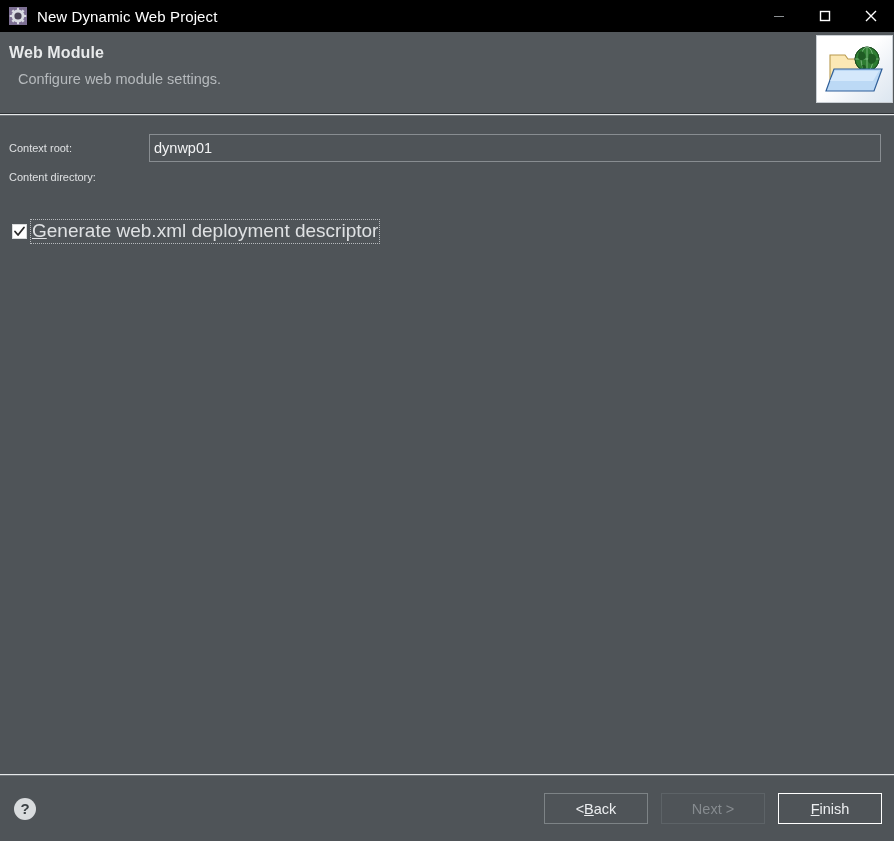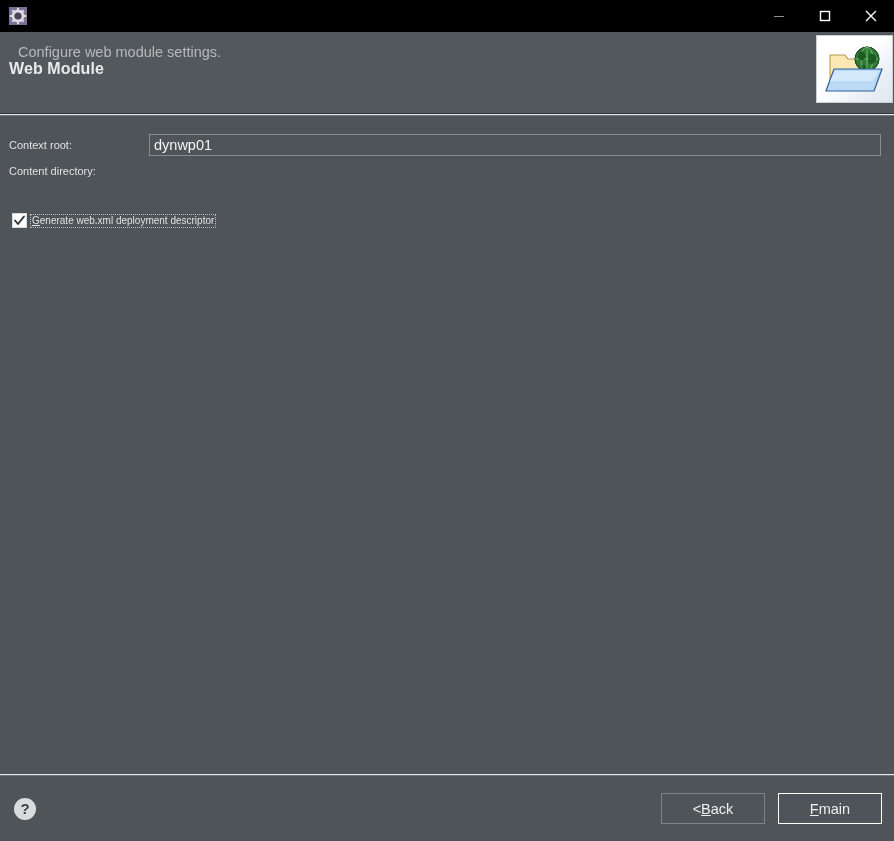--- a/index.html
+++ b/index.html
@@ -113,21 +113,21 @@
     margin-bottom: 9px;
   }
   .field-label {
     color: #dfe1e3;
     font-size: 11px;
     white-space: nowrap;
     flex: 0 0 140px;
   }
   .field-input {
     flex: 1 1 auto;
-    height: 22px;
+    height: 28px;
     background: #4f5458;
     border: 1px solid #888d91;
     color: #f3f4f5;
     font-family: "Liberation Sans", sans-serif;
     font-size: 14.5px;
     padding: 0 4px;
     outline: none;
     line-height: 22px;
   }
 
@@ -143,21 +143,21 @@
     display: flex;
     align-items: center;
     justify-content: center;
     flex: 0 0 15px;
     margin-left: 3px;
   }
   #checkbox-box svg { display: block; }
   #checkbox-label {
     margin-left: 3px;
     color: #dfe1e3;
-    font-size: 10px;
+    font-size: 19px;
     border: 1px dotted #b7babd;
     padding: 0 1px 1px 1px;
     white-space: nowrap;
   }
   #checkbox-label .mn { text-decoration: underline; }
 
   
   #footer-rule {
     flex: 0 0 2px;
     height: 2px;
@@ -227,20 +227,21 @@
           <rect x="0.8" y="8" width="2.6" height="2"></rect>
           <rect x="14.6" y="8" width="2.6" height="2"></rect>
           <rect x="3" y="3" width="2.4" height="2.4" transform="rotate(45 4.2 4.2)"></rect>
           <rect x="12.6" y="12.6" width="2.4" height="2.4" transform="rotate(45 13.8 13.8)"></rect>
           <rect x="12.6" y="3" width="2.4" height="2.4" transform="rotate(45 13.8 4.2)"></rect>
           <rect x="3" y="12.6" width="2.4" height="2.4" transform="rotate(45 4.2 13.8)"></rect>
         </g>
         <circle cx="9" cy="9" r="3.6" fill="#4a4357"></circle>
       </svg>
     </span>
+    <span id="title-text">New Dynamic Web Project</span>
 
     <div id="winbtns">
       <div class="wbtn">
         <svg width="14" height="14" viewBox="0 0 14 14">
             <rect x="2" y="7" width="10" height="1" fill="#8b8f92"></rect>
           </svg>
       </div>
       <div class="wbtn">
         <svg width="14" height="14" viewBox="0 0 14 14">
             <rect x="2.5" y="2.5" width="9" height="9" fill="none" stroke="#ffffff" stroke-width="1.4"></rect>
@@ -249,22 +250,22 @@
       <div class="wbtn">
         <svg width="16" height="16" viewBox="0 0 16 16">
             <path d="M3 3 L13 13 M13 3 L3 13" stroke="#ffffff" stroke-width="1.4" fill="none"></path>
           </svg>
       </div>
     </div>
   </div>
 
   <div id="header">
     <div id="header-inner">
+      <div id="header-title">Web Module</div>
       <div id="header-desc">Configure web module settings.</div>
-      <div id="header-title">Web Module</div>
     </div>
     <div id="header-image">
       <svg width="62" height="56" viewBox="0 0 62 56">
 
         <path d="M6 14 L6 44 L46 44 L46 18 L24 18 L21 14 Z" fill="#fbe8b5" stroke="#b99a4e" stroke-width="1.1"></path>
 
         <circle cx="43" cy="18" r="12" fill="#2e7d32" stroke="#1b4d20" stroke-width="1"></circle>
         <circle cx="43" cy="18" r="12" fill="none" stroke="#1b4d20" stroke-width="0.8"></circle>
         <path d="M31 18 L55 18 M43 6 L43 30" stroke="#9fd3a2" stroke-width="0.8" fill="none" opacity="0.8"></path>
         <ellipse cx="43" cy="18" rx="6" ry="12" fill="none" stroke="#9fd3a2" stroke-width="0.8" opacity="0.8"></ellipse>
@@ -306,22 +307,23 @@
   <div id="footer">
     <div id="help-button">?</div>
 
     <div id="buttons">
       <button class="dlg-btn">
           <span>&lt; </span>
           <span class="mn">B</span>
           <span>ack</span>
         </button>
 
+      <button class="dlg-btn disabled">Next &gt;</button>
 
       <button class="dlg-btn default">
           <span class="mn">F</span>
-          <span>main</span>
+          <span>inish</span>
         </button>
 
     </div>
   </div>
 
 </div>
 
 </body></html>

